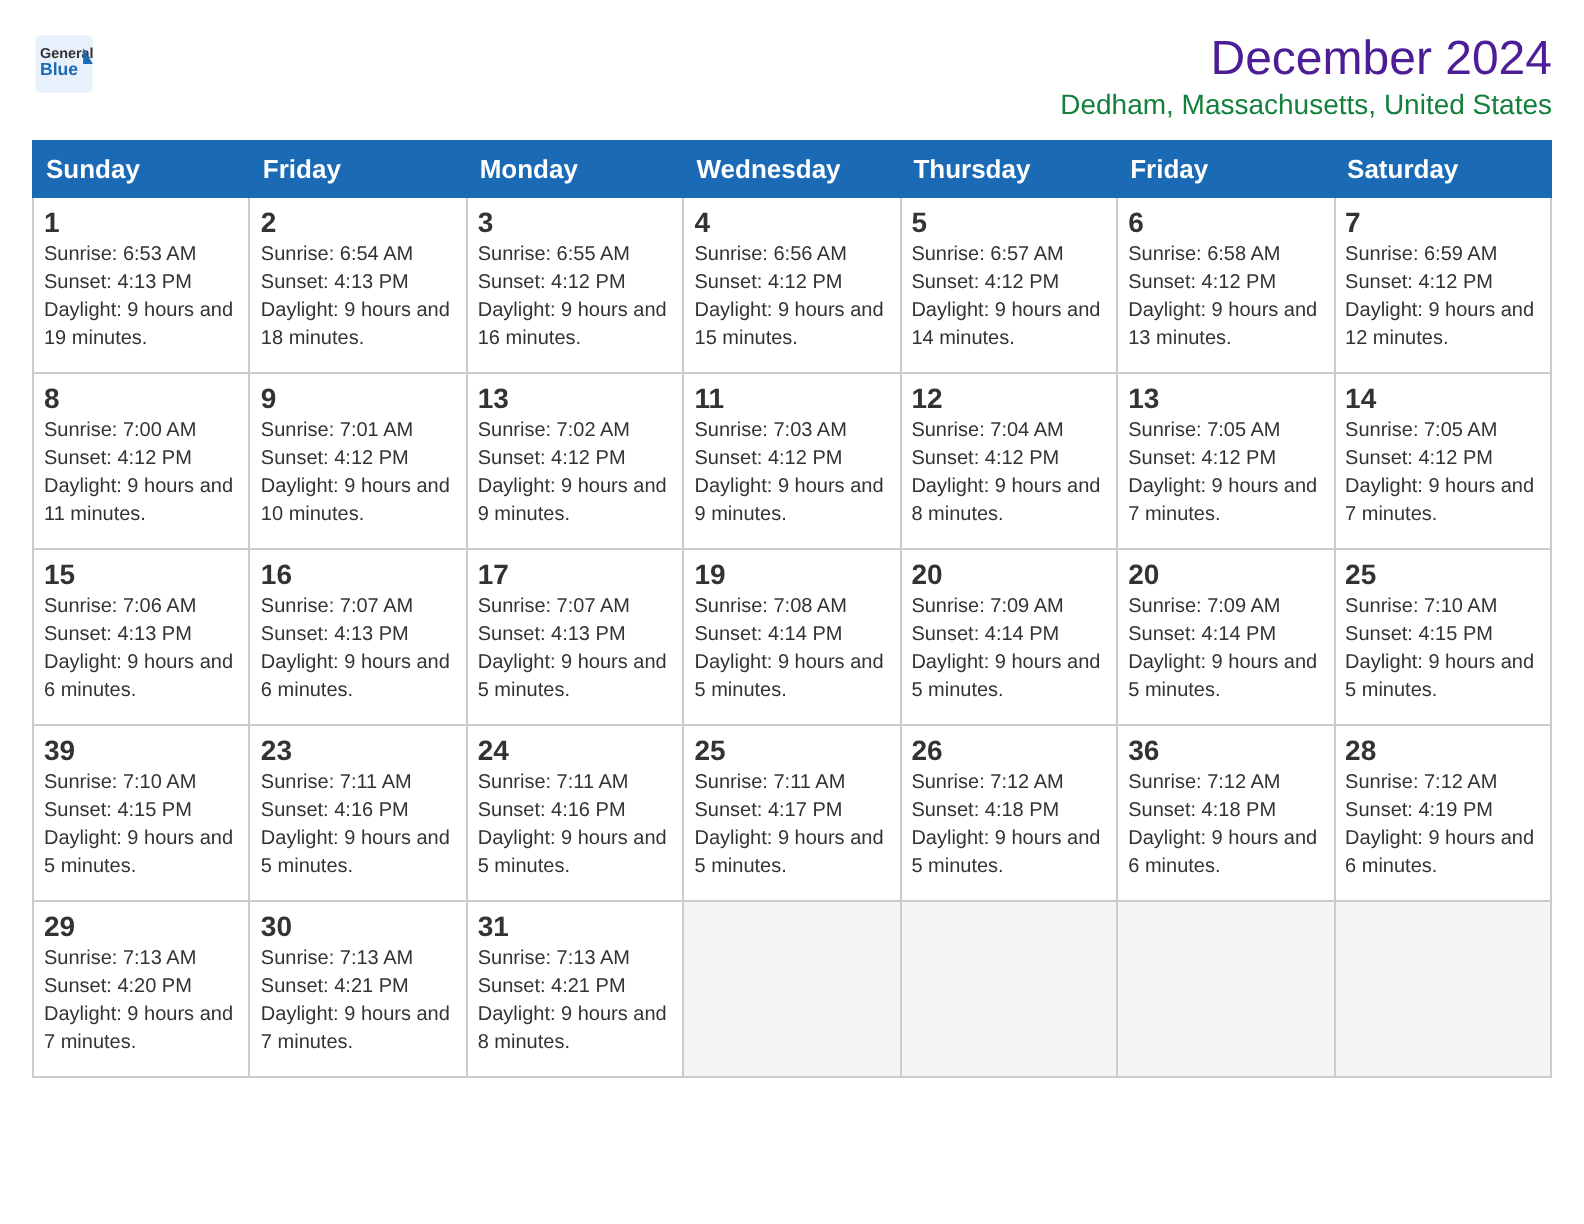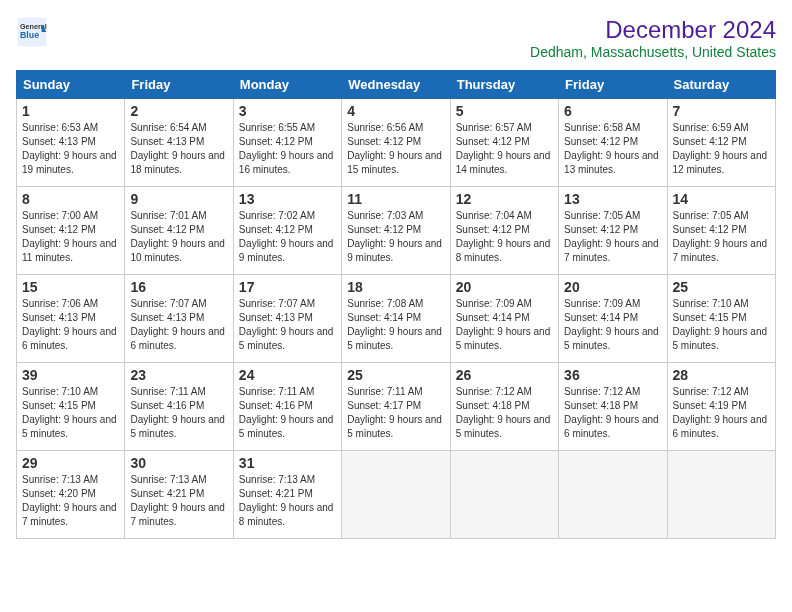--- a/index.html
+++ b/index.html
@@ -244,21 +244,21 @@
       </td>
         <td>
         <span class="day-num">17</span>
         <div class="cell-text">
           Sunrise: 7:07 AM<br>
           Sunset: 4:13 PM<br>
           Daylight: 9 hours and 5 minutes.
         </div>
       </td>
         <td>
-        <span class="day-num">18</span>
+        <span class="day-num">19</span>
         <div class="cell-text">
           Sunrise: 7:08 AM<br>
           Sunset: 4:14 PM<br>
           Daylight: 9 hours and 5 minutes.
         </div>
       </td>
         <td>
         <span class="day-num">20</span>
         <div class="cell-text">
           Sunrise: 7:09 AM<br>

